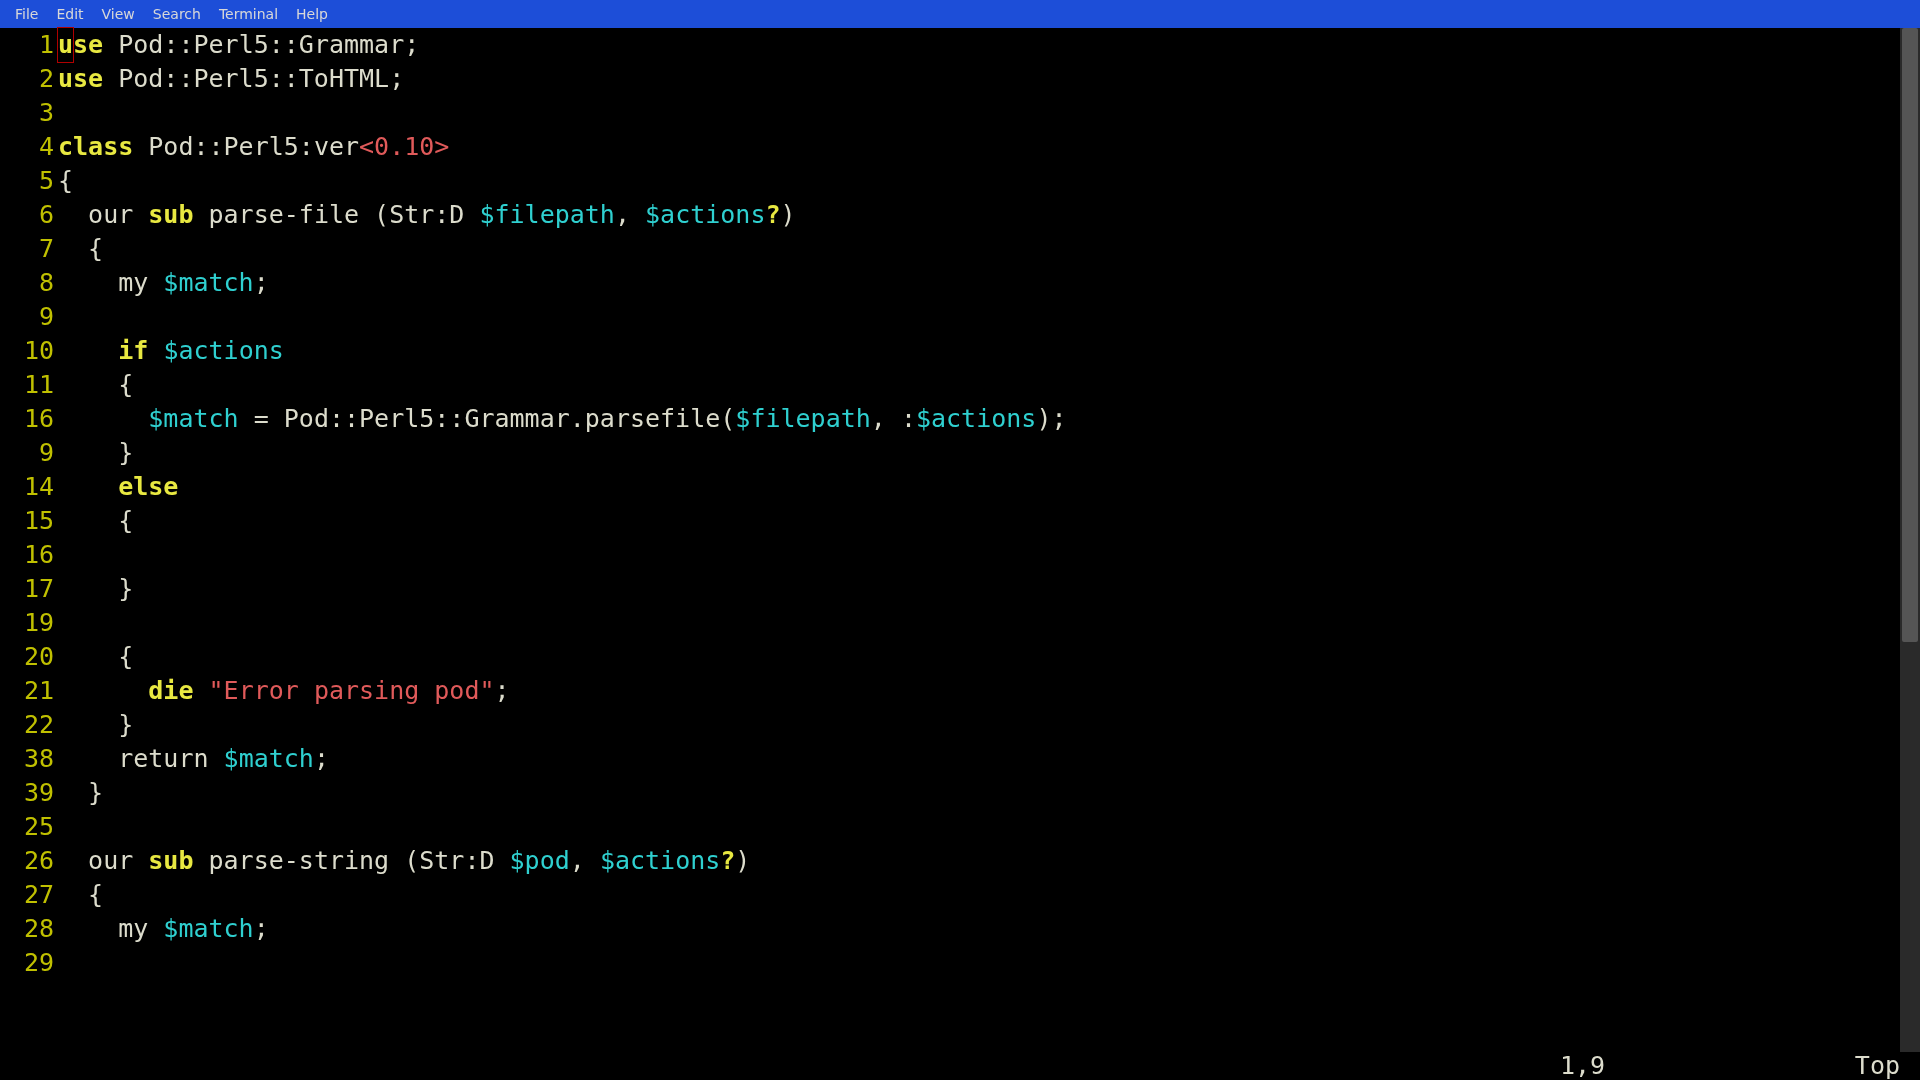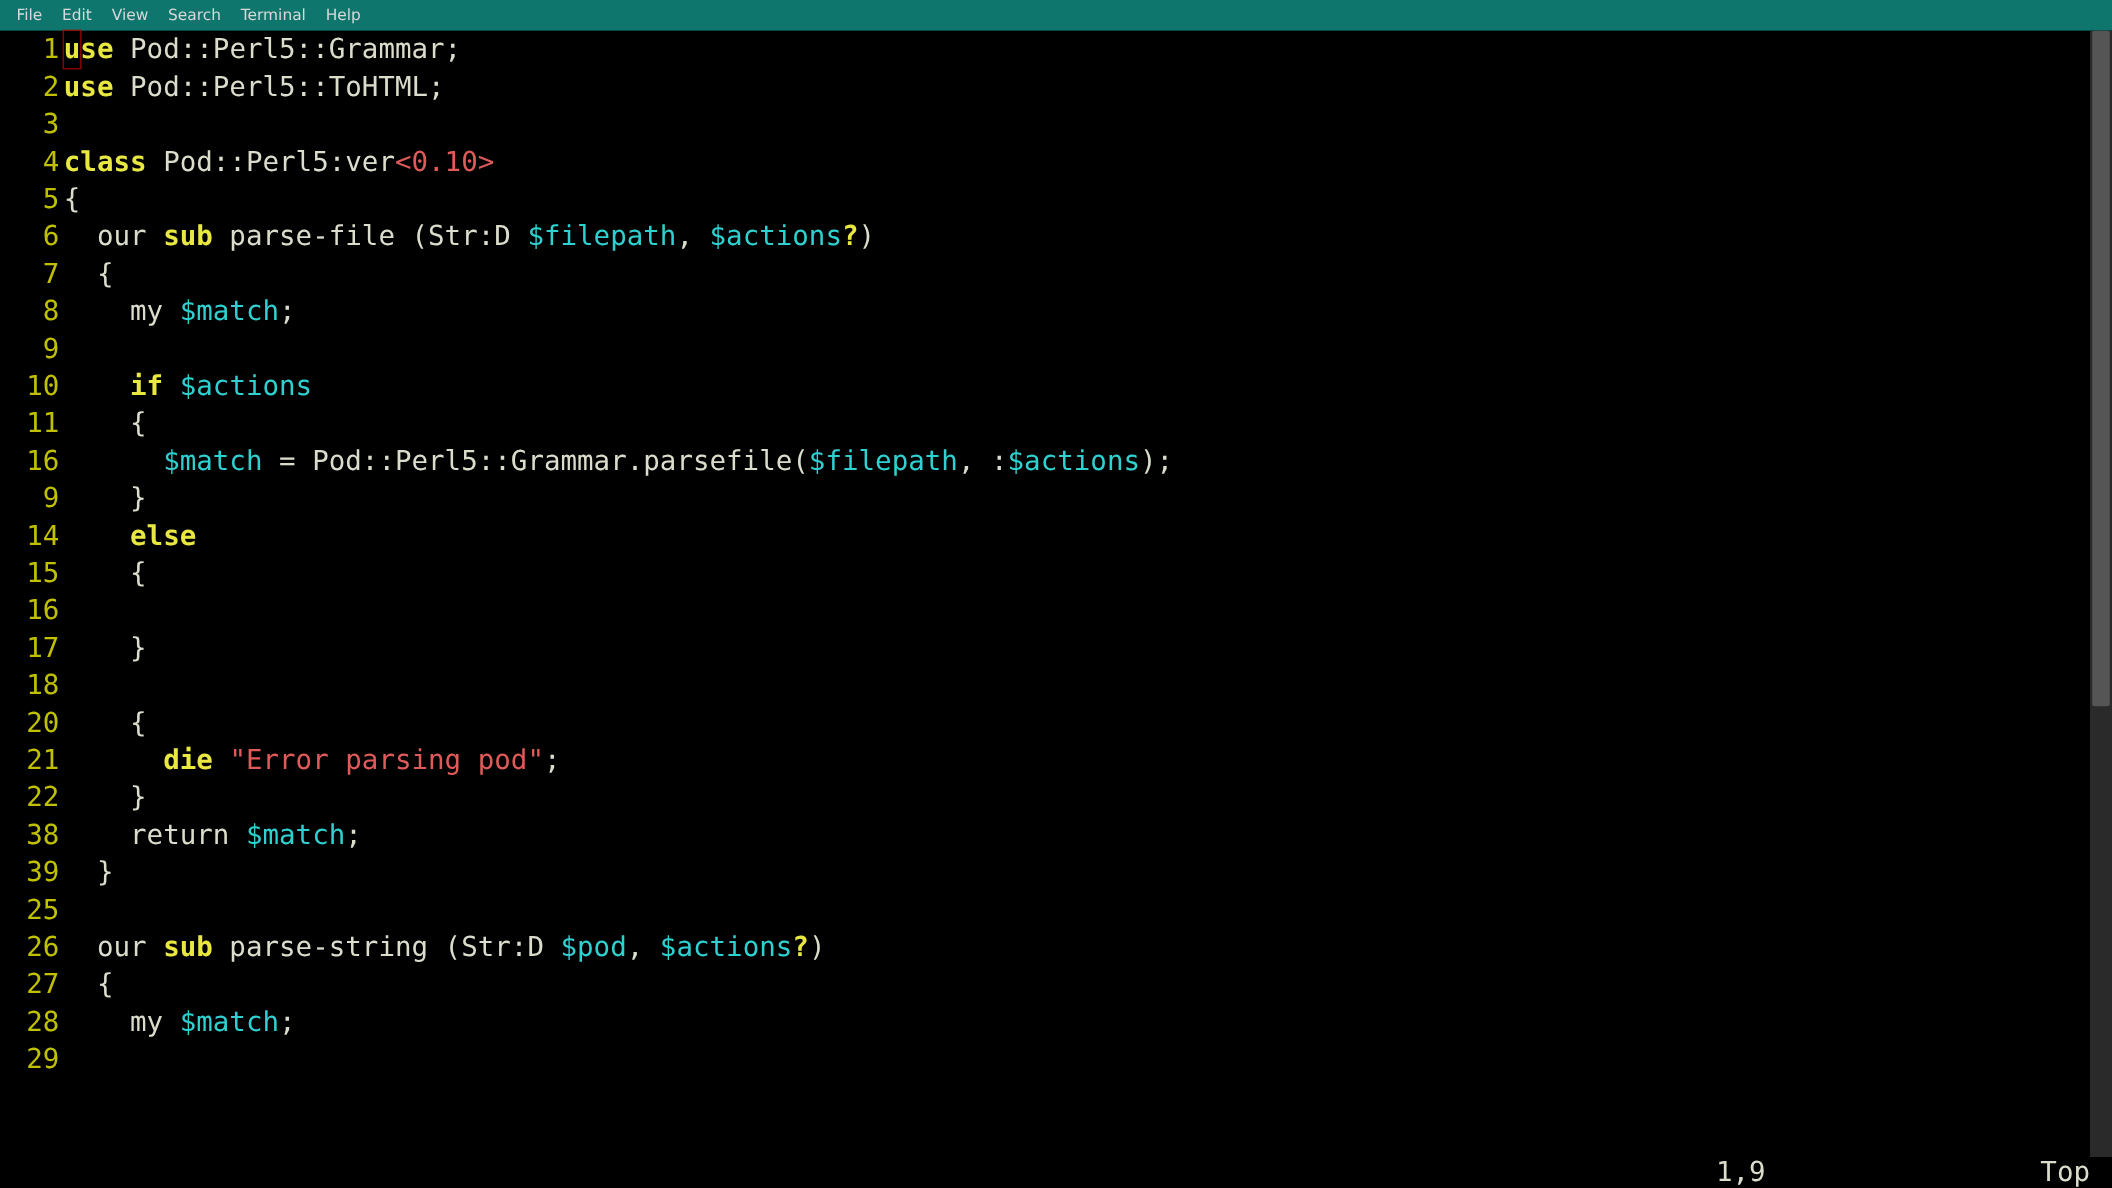--- a/index.html
+++ b/index.html
@@ -5,21 +5,21 @@
 * { margin: 0; padding: 0; box-sizing: border-box; }
 html, body {
   width: 1920px;
   height: 1080px;
   background: #000;
   font-family: "DejaVu Sans Mono", "Courier New", monospace;
   overflow: hidden;
 }
 .menubar {
   height: 28px;
-  background: #0f766e;
+  background: #1d4ed8;
   display: flex;
   align-items: center;
   padding: 0 6px;
   font-family: "DejaVu Sans", "Segoe UI", sans-serif;
   font-size: 14px;
   color: #d8d8d8;
 }
 .menubar .menu-item {
   padding: 3px 9px;
   cursor: default;
@@ -118,21 +118,21 @@
     <div class="line"><span class="gutter">8</span><span class="code"><span class="plain">    my </span><span class="var">$match</span><span class="plain">;</span></span></div>
     <div class="line"><span class="gutter">9</span><span class="code"><span class="plain"></span></span></div>
     <div class="line"><span class="gutter">10</span><span class="code"><span class="plain">    </span><span class="kw">if</span><span class="plain"> </span><span class="var">$actions</span></span></div>
     <div class="line"><span class="gutter">11</span><span class="code"><span class="plain">    {</span></span></div>
     <div class="line"><span class="gutter">16</span><span class="code"><span class="plain">      </span><span class="var">$match</span><span class="plain"> = Pod::Perl5::Grammar.parsefile(</span><span class="var">$filepath</span><span class="plain">, :</span><span class="var">$actions</span><span class="plain">);</span></span></div>
     <div class="line"><span class="gutter">9</span><span class="code"><span class="plain">    }</span></span></div>
     <div class="line"><span class="gutter">14</span><span class="code"><span class="plain">    </span><span class="kw">else</span></span></div>
     <div class="line"><span class="gutter">15</span><span class="code"><span class="plain">    {</span></span></div>
     <div class="line"><span class="gutter">16</span></div>
     <div class="line"><span class="gutter">17</span><span class="code"><span class="plain">    }</span></span></div>
-    <div class="line"><span class="gutter">18</span></div>
+    <div class="line"><span class="gutter">19</span></div>
     <div class="line"><span class="gutter">20</span><span class="code"><span class="plain">    {</span></span></div>
     <div class="line"><span class="gutter">21</span><span class="code"><span class="plain">      </span><span class="kw">die</span><span class="plain"> </span><span class="str">"Error parsing pod"</span><span class="plain">;</span></span></div>
     <div class="line"><span class="gutter">22</span><span class="code"><span class="plain">    }</span></span></div>
     <div class="line"><span class="gutter">38</span><span class="code"><span class="plain">    return </span><span class="var">$match</span><span class="plain">;</span></span></div>
     <div class="line"><span class="gutter">39</span><span class="code"><span class="plain">  }</span></span></div>
     <div class="line"><span class="gutter">25</span><span class="code"><span class="plain"></span></span></div>
     <div class="line"><span class="gutter">26</span><span class="code"><span class="plain">  our </span><span class="kw">sub</span><span class="plain"> parse-string (Str:D </span><span class="var">$pod</span><span class="plain">, </span><span class="var">$actions</span><span class="kw">?</span><span class="plain">)</span></span></div>
     <div class="line"><span class="gutter">27</span><span class="code"><span class="plain">  {</span></span></div>
     <div class="line"><span class="gutter">28</span><span class="code"><span class="plain">    my </span><span class="var">$match</span><span class="plain">;</span></span></div>
     <div class="line"><span class="gutter">29</span><span class="code"><span class="plain"></span></span></div>

